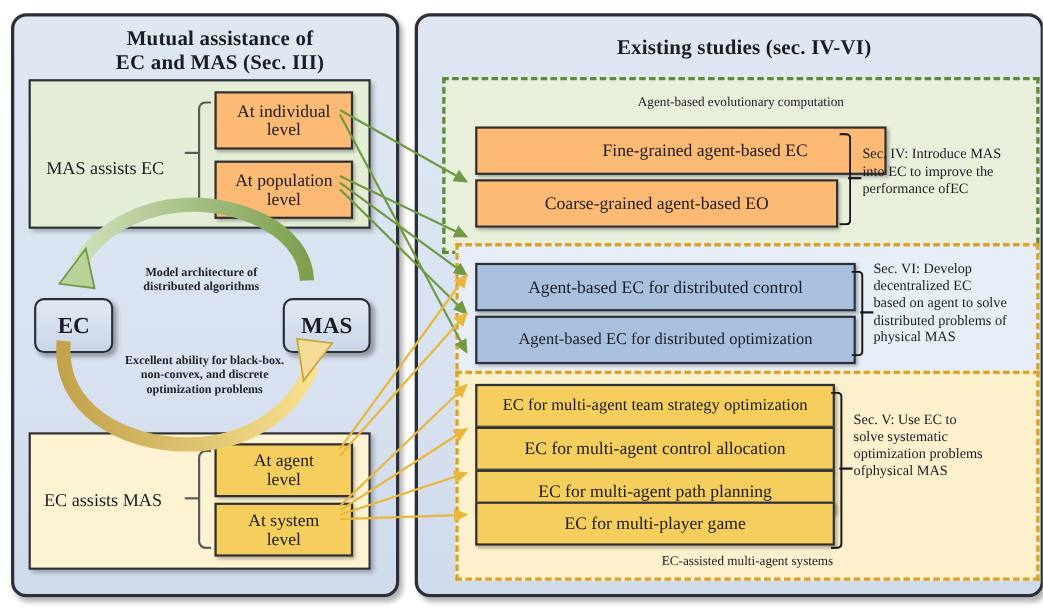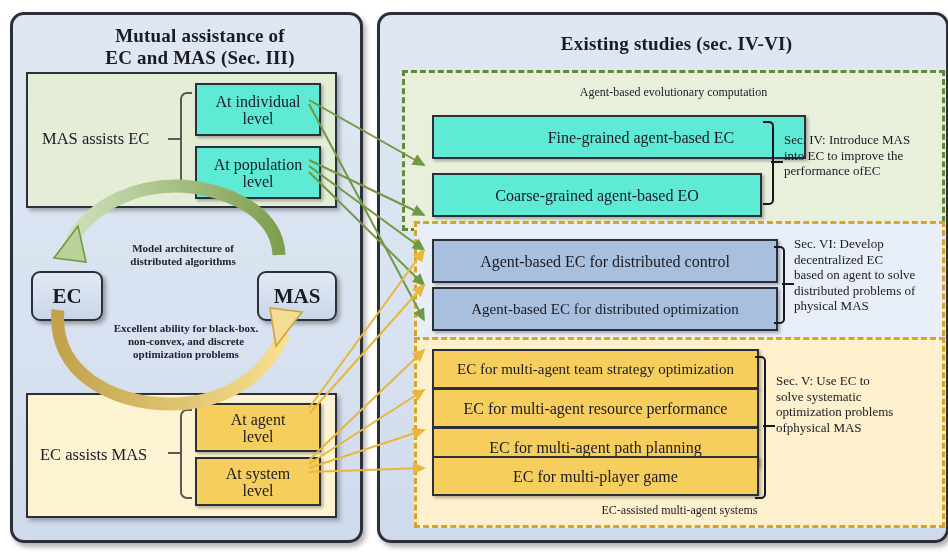--- a/index.html
+++ b/index.html
@@ -21,21 +21,21 @@
   .solidbox{position:absolute;border:2.5px solid #2b2f38;
             box-shadow:3px 3px 4px rgba(0,0,0,.28);}
   .greenpale{background:#e4eed7;}
   .yellowpale{background:#fdf3d3;}
 
   
   .item{position:absolute;border:2.5px solid #2b2f38;display:flex;
         align-items:center;justify-content:center;text-align:center;
         font-size:16px;line-height:17px;font-weight:500;
         box-shadow:2px 2px 3px rgba(0,0,0,.30);}
-  .g-item{background:#5eead4;}
+  .g-item{background:#fdba74;}
   .y-item{background:#f6ce5d;}
   .b-item{background:#a8c0de;}
 
   .sidelabel{position:absolute;font-size:16.5px;white-space:nowrap;}
 
   
   .brk{position:absolute;border:2px solid #5a5a5a;border-right:none;
        border-radius:7px 0 0 7px;}
   .brk-stem{position:absolute;border-top:2px solid #5a5a5a;}
 
@@ -74,21 +74,21 @@
 <div id="root">
 
   <div class="panel" id="panel-left">
 
     <div class="panel-title" style="top:10px;">
       <div>Mutual assistance of</div>
       <div>EC and MAS (Sec. III)</div>
     </div>
 
     <div class="solidbox greenpale" style="left:13px;top:57px;width:307px;height:132px;">
-      <div class="sidelabel" style="left:14px;top:55px;">MAS assists EC</div>
+      <div class="sidelabel" style="left:14px;top:69px;">MAS assists EC</div>
       <div class="brk" style="left:152px;top:18px;width:10px;height:92px;"></div>
       <div class="brk-stem" style="left:140px;top:64px;width:13px;"></div>
 
       <div class="item g-item" style="left:167px;top:9px;width:122px;height:49px;">
         <div>
           <div>At individual</div>
           <div>level</div>
         </div>
       </div>
 
@@ -142,21 +142,21 @@
   <div class="panel" id="panel-right">
 
     <div class="panel-title" style="top:18px;">Existing studies (sec. IV-VI)</div>
 
     <div class="dashgroup dash-green" style="left:22px;top:55px;width:537px;height:155px;">
       <div class="grouptitle" style="top:9px;">Agent-based evolutionary computation</div>
 
       <div class="item g-item" style="left:27px;top:42px;width:326px;height:40px;padding-left:44px;">
         <span>Fine-grained agent-based EC</span>
       </div>
-      <div class="item g-item" style="left:27px;top:100px;width:326px;height:40px;">
+      <div class="item g-item" style="left:27px;top:90px;width:326px;height:40px;">
         <span>Coarse-grained agent-based EO</span>
       </div>
 
       <div class="rbrk" style="left:358px;top:48px;width:9px;height:80px;"></div>
       <div class="rbrk-stem" style="left:366px;top:88px;width:12px;"></div>
 
       <div class="note" style="left:379px;top:59px;width:170px;">
         <div>Sec. IV: Introduce MAS</div>
         <div>into EC to improve the</div>
         <div>performance ofEC</div>
@@ -182,21 +182,21 @@
         <div>physical MAS</div>
       </div>
     </div>
 
     <div class="dashgroup dash-yellow" style="left:34px;top:322px;width:525px;height:185px;">
 
       <div class="item y-item" style="left:15px;top:9px;width:323px;height:36px;font-size:15px;">
         <span>EC for multi-agent team strategy optimization</span>
       </div>
       <div class="item y-item" style="left:15px;top:48px;width:323px;height:36px;">
-        <span>EC for multi-agent resource performance</span>
+        <span>EC for multi-agent control allocation</span>
       </div>
       <div class="item y-item" style="left:15px;top:87px;width:323px;height:36px;">
         <span>EC for multi-agent path planning</span>
       </div>
       <div class="item y-item" style="left:15px;top:116px;width:323px;height:36px;">
         <span>EC for multi-player game</span>
       </div>
 
       <div class="rbrk" style="left:338px;top:16px;width:9px;height:139px;"></div>
       <div class="rbrk-stem" style="left:346px;top:85px;width:12px;"></div>

